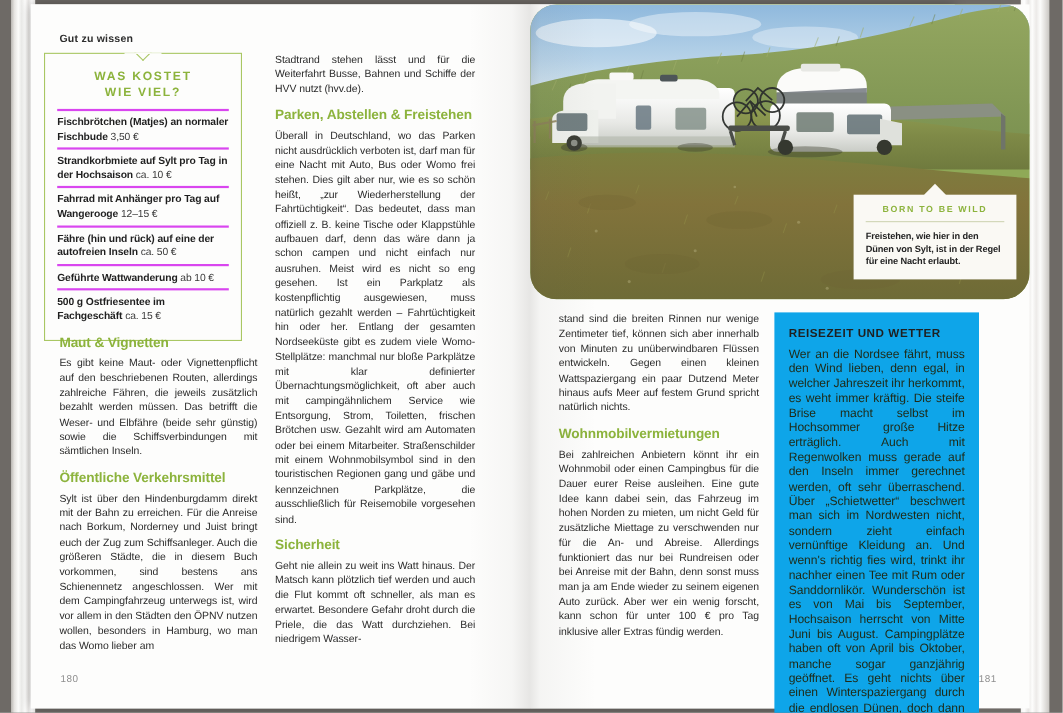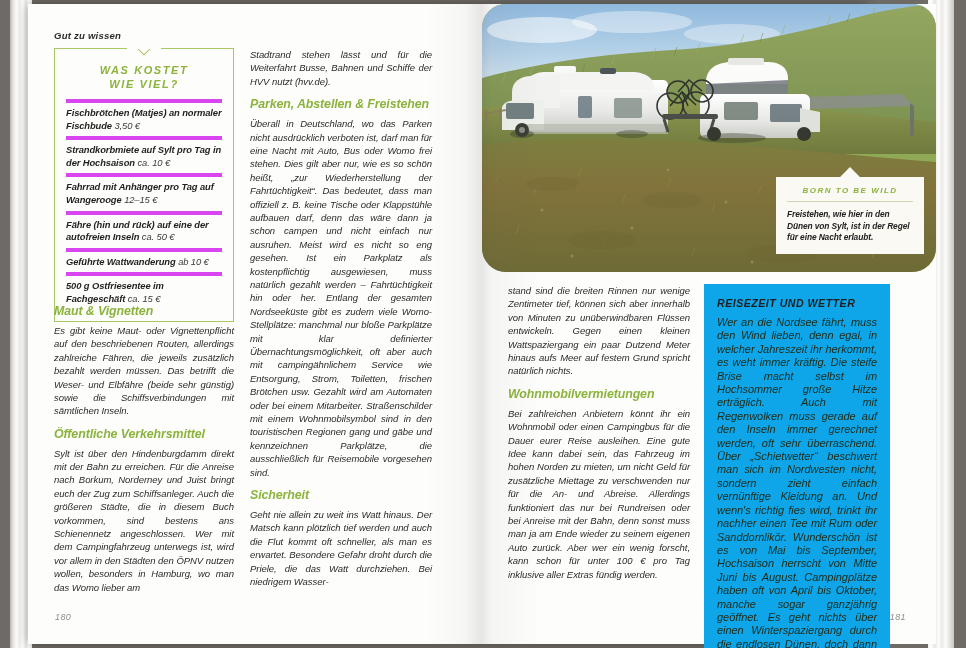--- a/index.html
+++ b/index.html
@@ -11,21 +11,21 @@
   .book{position:relative;width:966px;height:648px;}
 
   
   .edge-stack{position:absolute;top:0;bottom:0;background:#ffffff;}
   .edge-l{left:10px;width:22px;
     background:linear-gradient(90deg,#b9b6b2 0%,#e6e4e1 14%,#fbfbfa 30%,#ececea 44%,#fdfdfc 58%,#e9e7e5 72%,#fefefe 86%,#f2f1ef 100%);}
   .edge-r{right:12px;width:26px;
     background:linear-gradient(90deg,#f4f3f1 0%,#fefefe 12%,#e8e6e4 26%,#fdfdfc 40%,#eceae8 54%,#fcfcfb 68%,#e4e2df 84%,#c9c6c2 100%);}
 
   .spread{position:absolute;left:28px;top:4px;width:840px;height:640px;background:#fdfdfc;
-          box-shadow:0 0 10px rgba(0,0,0,.35);font-style:italic;}
+          box-shadow:0 0 10px rgba(0,0,0,.35);}
 
   .page{position:absolute;top:0;bottom:0;width:454px;background:#fdfdfc;}
   .page-left{left:0;}
   .page-right{left:454px;}
 
   
   .gutter{position:absolute;left:398px;top:0;width:116px;height:640px;pointer-events:none;
     background:linear-gradient(90deg,
       rgba(0,0,0,0) 0%,
       rgba(90,85,80,.045) 34%,
@@ -50,36 +50,36 @@
   .body:last-child{margin-bottom:0;}
 
   
   .col{position:absolute;width:180px;}
   .L1{left:26px;top:300px;}
   .L2{left:222px;top:44px;width:182px;}
   .R1{left:26px;top:280px;width:182px;}
 
   
   .pricebox{
-    position:absolute;left:26px;top:44px;width:180px;
+    position:absolute;left:12px;top:44px;width:180px;
     border:1.4px solid #a9c763;background:#fdfdfc;padding:8px 11px 11px 11px;
     box-sizing:border-box;
   }
   .notch{position:absolute;top:-1.4px;left:50%;transform:translateX(-50%);
          width:34px;height:13px;overflow:hidden;}
   .notch .mask{position:absolute;top:-13px;left:50%;transform:translateX(-50%) rotate(45deg);
          width:16px;height:16px;background:#fdfdfc;border-right:1.4px solid #a9c763;border-bottom:1.4px solid #a9c763;}
   .notch .cover{position:absolute;top:-2px;left:0;width:34px;height:3px;background:#fdfdfc;}
   .pb-title{
     text-align:center;color:#8cb33c;font-weight:bold;font-size:11px;letter-spacing:1.6px;
     line-height:14px;margin:6px 0 8px 0;
   }
   .pb-item{
     font-size:9.4px;line-height:12.6px;color:#1f1f1f;font-weight:bold;
-    padding:4px 0 4px 0;border-top:4px solid #d946ef;letter-spacing:-.1px;
+    padding:4px 0 4px 0;border-top:2px solid #d946ef;letter-spacing:-.1px;
   }
   .pb-item:first-of-type{border-top:none;padding-top:1px;}
   .pb-item .price{font-weight:normal;color:#3a3a3a;}
 
   
   .photo{position:absolute;left:454px;top:0;width:454px;height:268px;overflow:hidden;background:#8fa957;border-radius:24px;}
   .photo svg{display:block;width:454px;height:268px;}
 
   
   .capbox{

